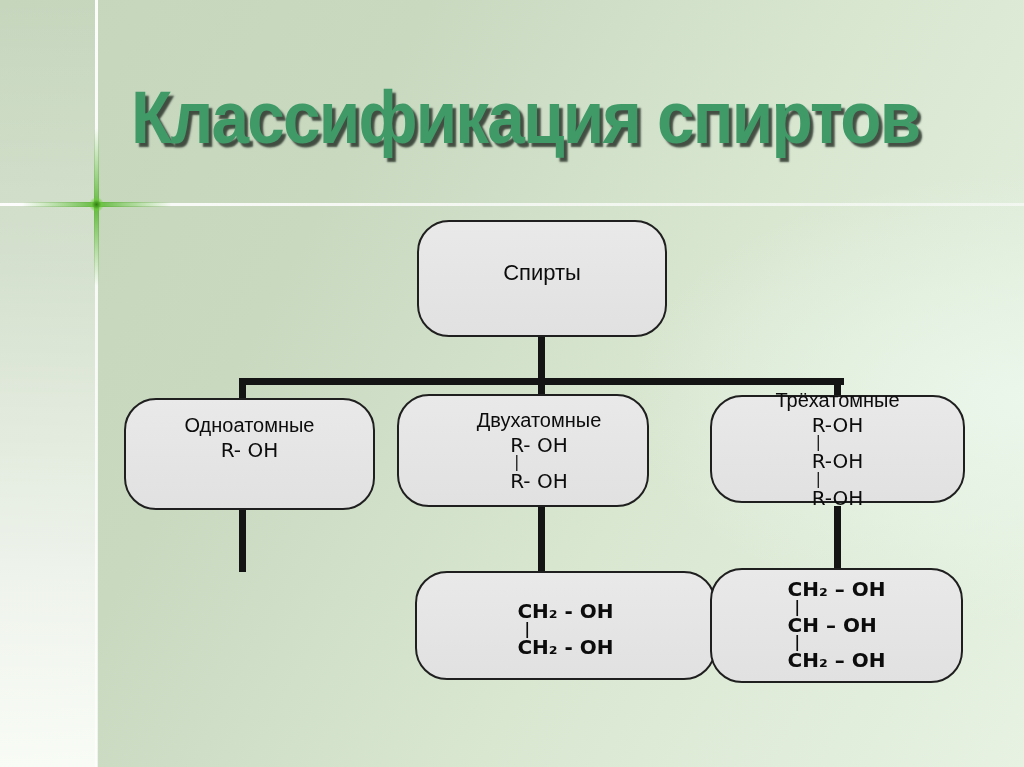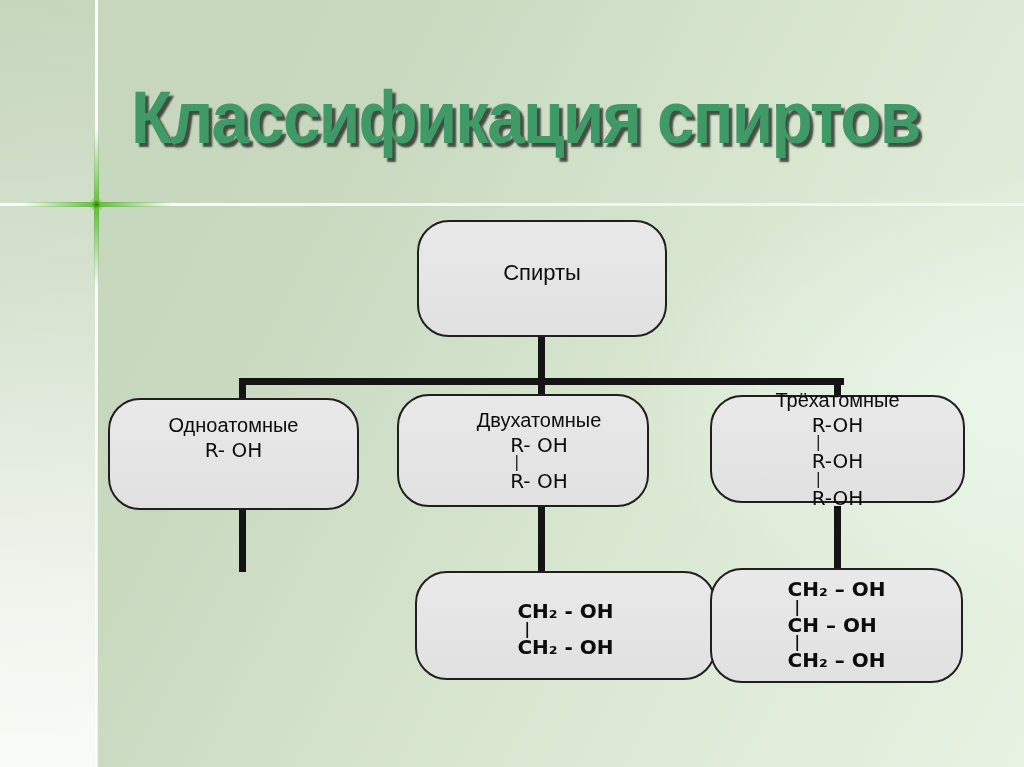--- a/index.html
+++ b/index.html
@@ -51,21 +51,21 @@
   .c2-r     {left:834px;top:506px;width:7px;height:66px;}
   
   .node{
     position:absolute;box-sizing:border-box;
     background:linear-gradient(#e9e9e9,#e1e1e1);
     border:2px solid #1f1f1f;border-radius:32px;
     display:flex;flex-direction:column;align-items:center;justify-content:center;
     color:#0c0c0c;
   }
   .n-root{left:417px;top:220px;width:250px;height:117px;padding-bottom:12px;font-size:22px;}
-  .n-l2a {left:108px;top:398px;width:251px;height:112px;padding-bottom:32px;font-size:20px;}
+  .n-l2a {left:124px;top:398px;width:251px;height:112px;padding-bottom:32px;font-size:20px;}
   .n-l2b {left:397px;top:394px;width:252px;height:113px;font-size:20px;padding-left:32px;}
   .n-l2c {left:710px;top:395px;width:255px;height:108px;font-size:20px;}
   .n-l3a {left:117px;top:568px;width:251px;height:115px;}
   .n-l3b {left:415px;top:571px;width:301px;height:109px;padding-top:8px;}
   .n-l3c {left:710px;top:568px;width:253px;height:115px;justify-content:center;}
   .node .ntitle{line-height:1.25;}
   .formula{display:flex;flex-direction:column;align-items:flex-start;
     font-family:"DejaVu Sans",sans-serif;}
   .fline{line-height:1.22;}
   .bar{height:12px;line-height:11px;font-size:15px;margin-left:4px;overflow:visible;}

